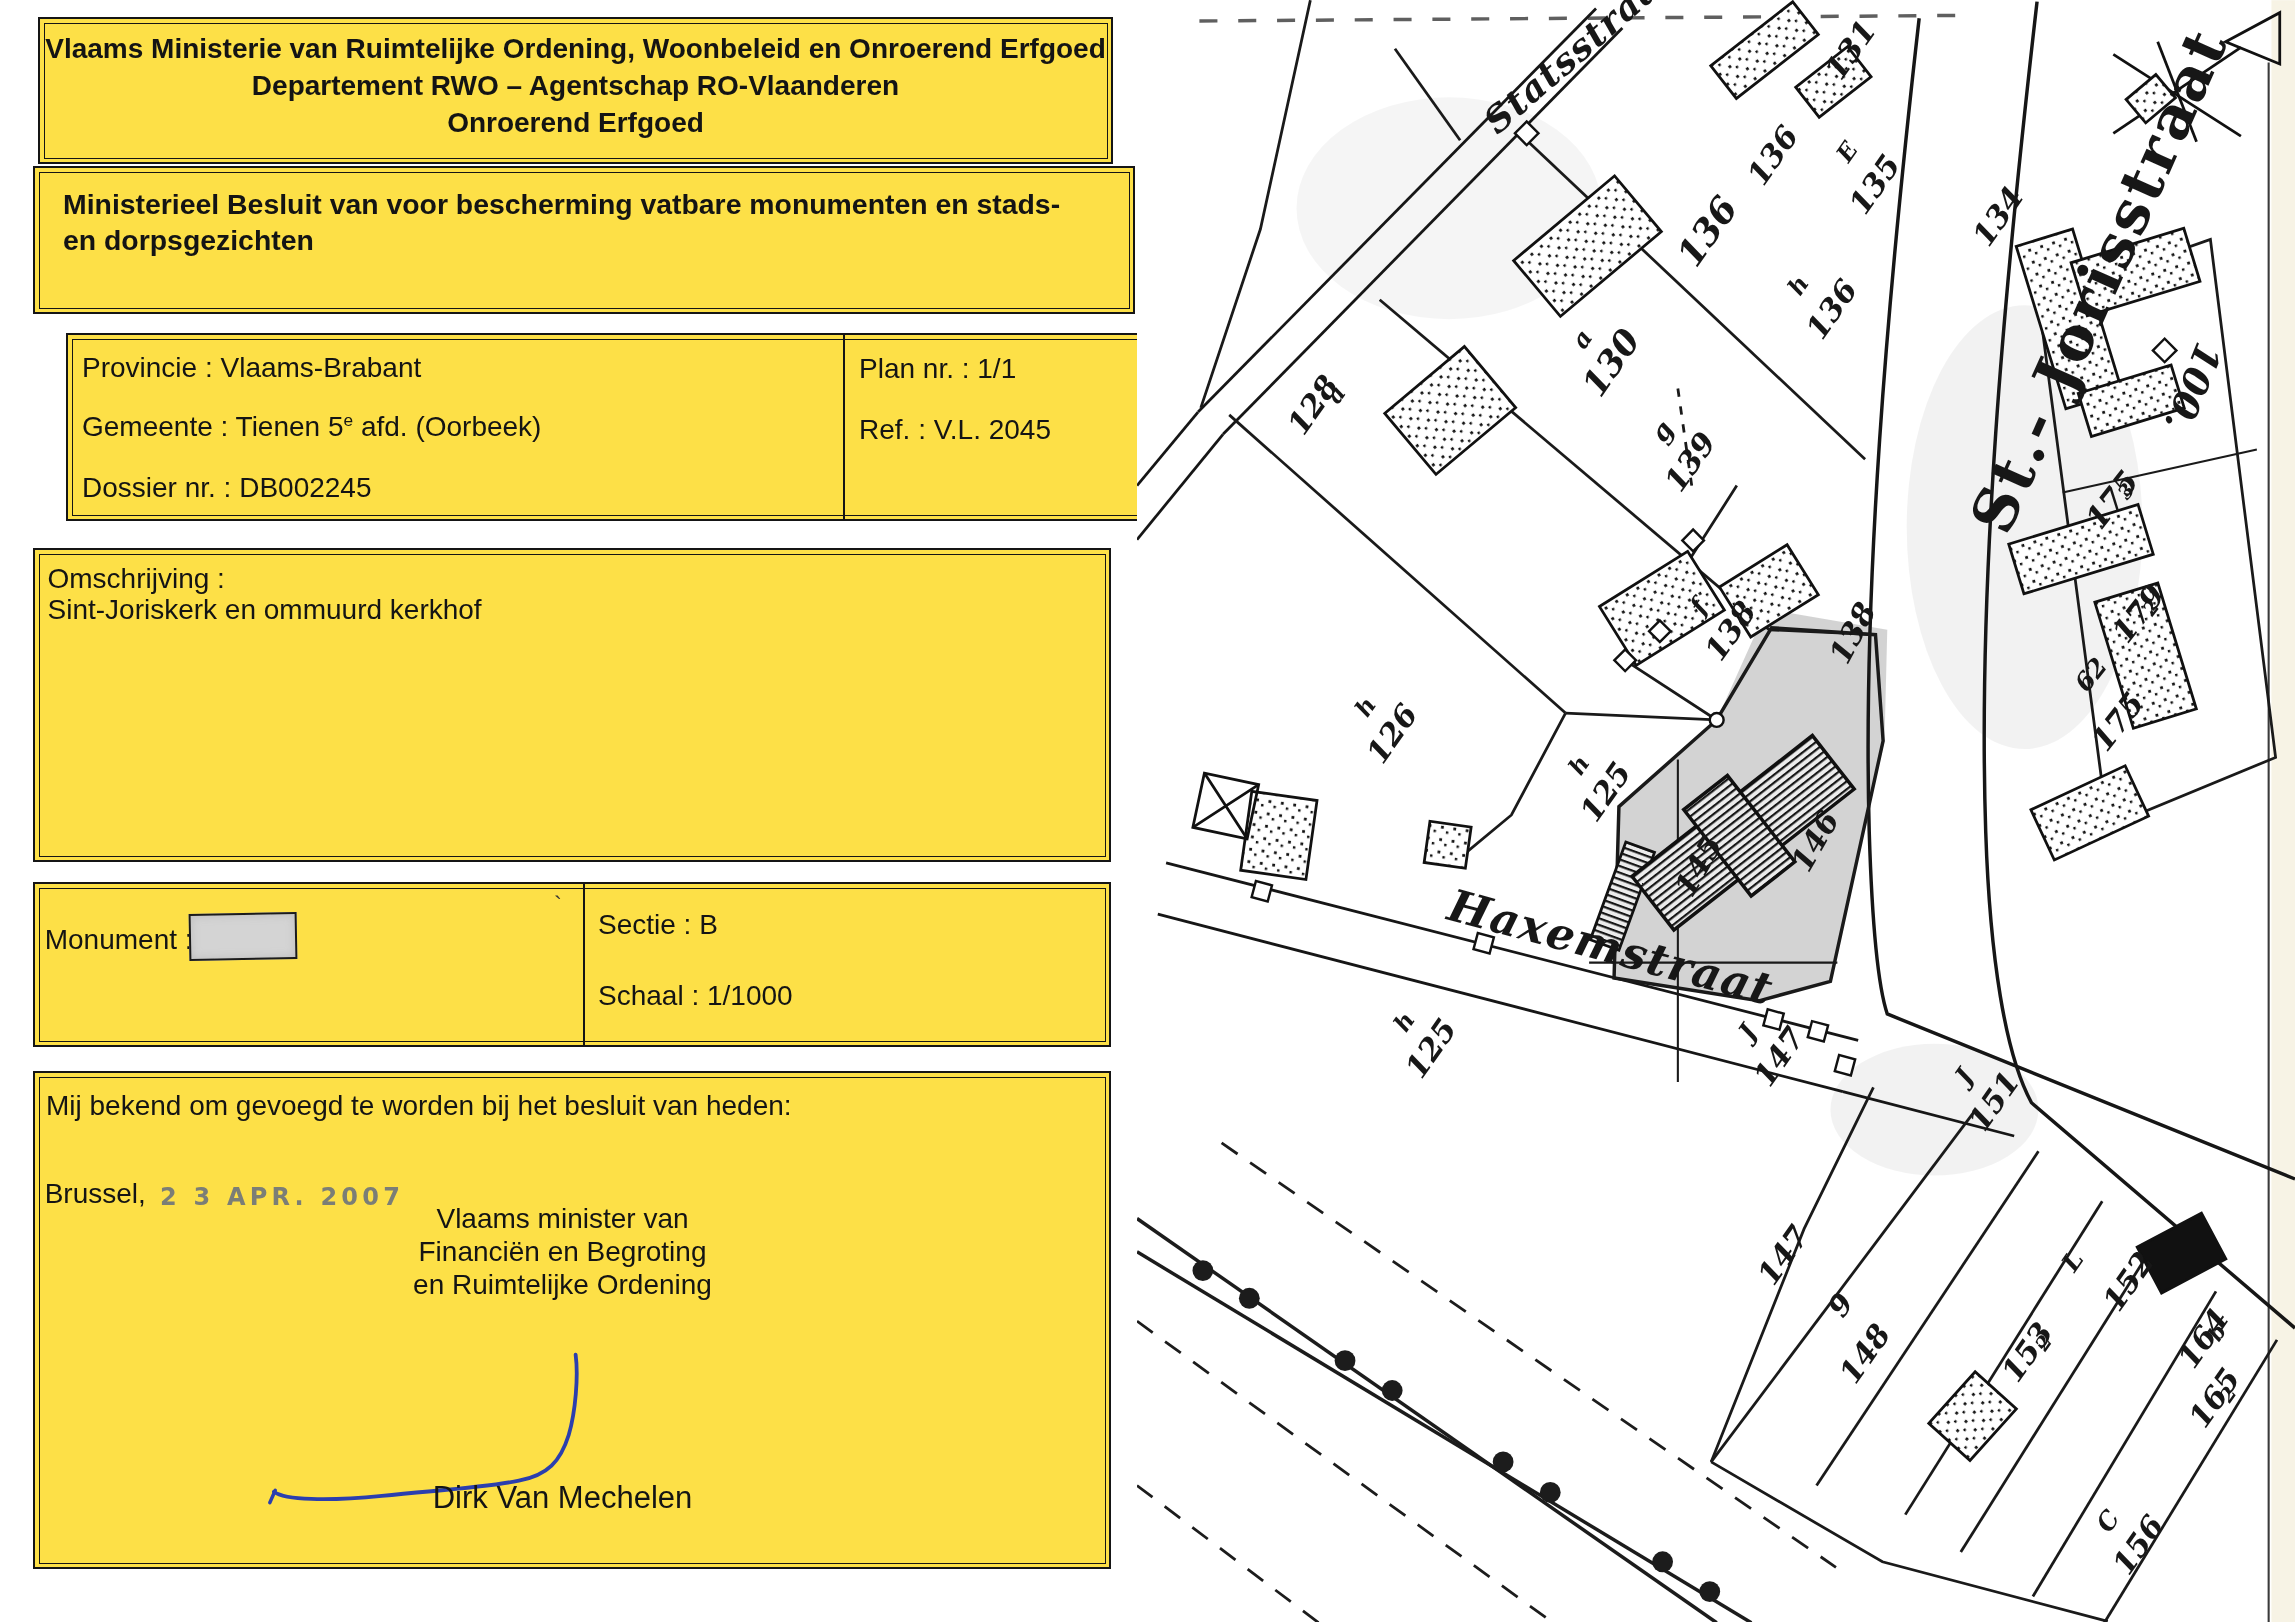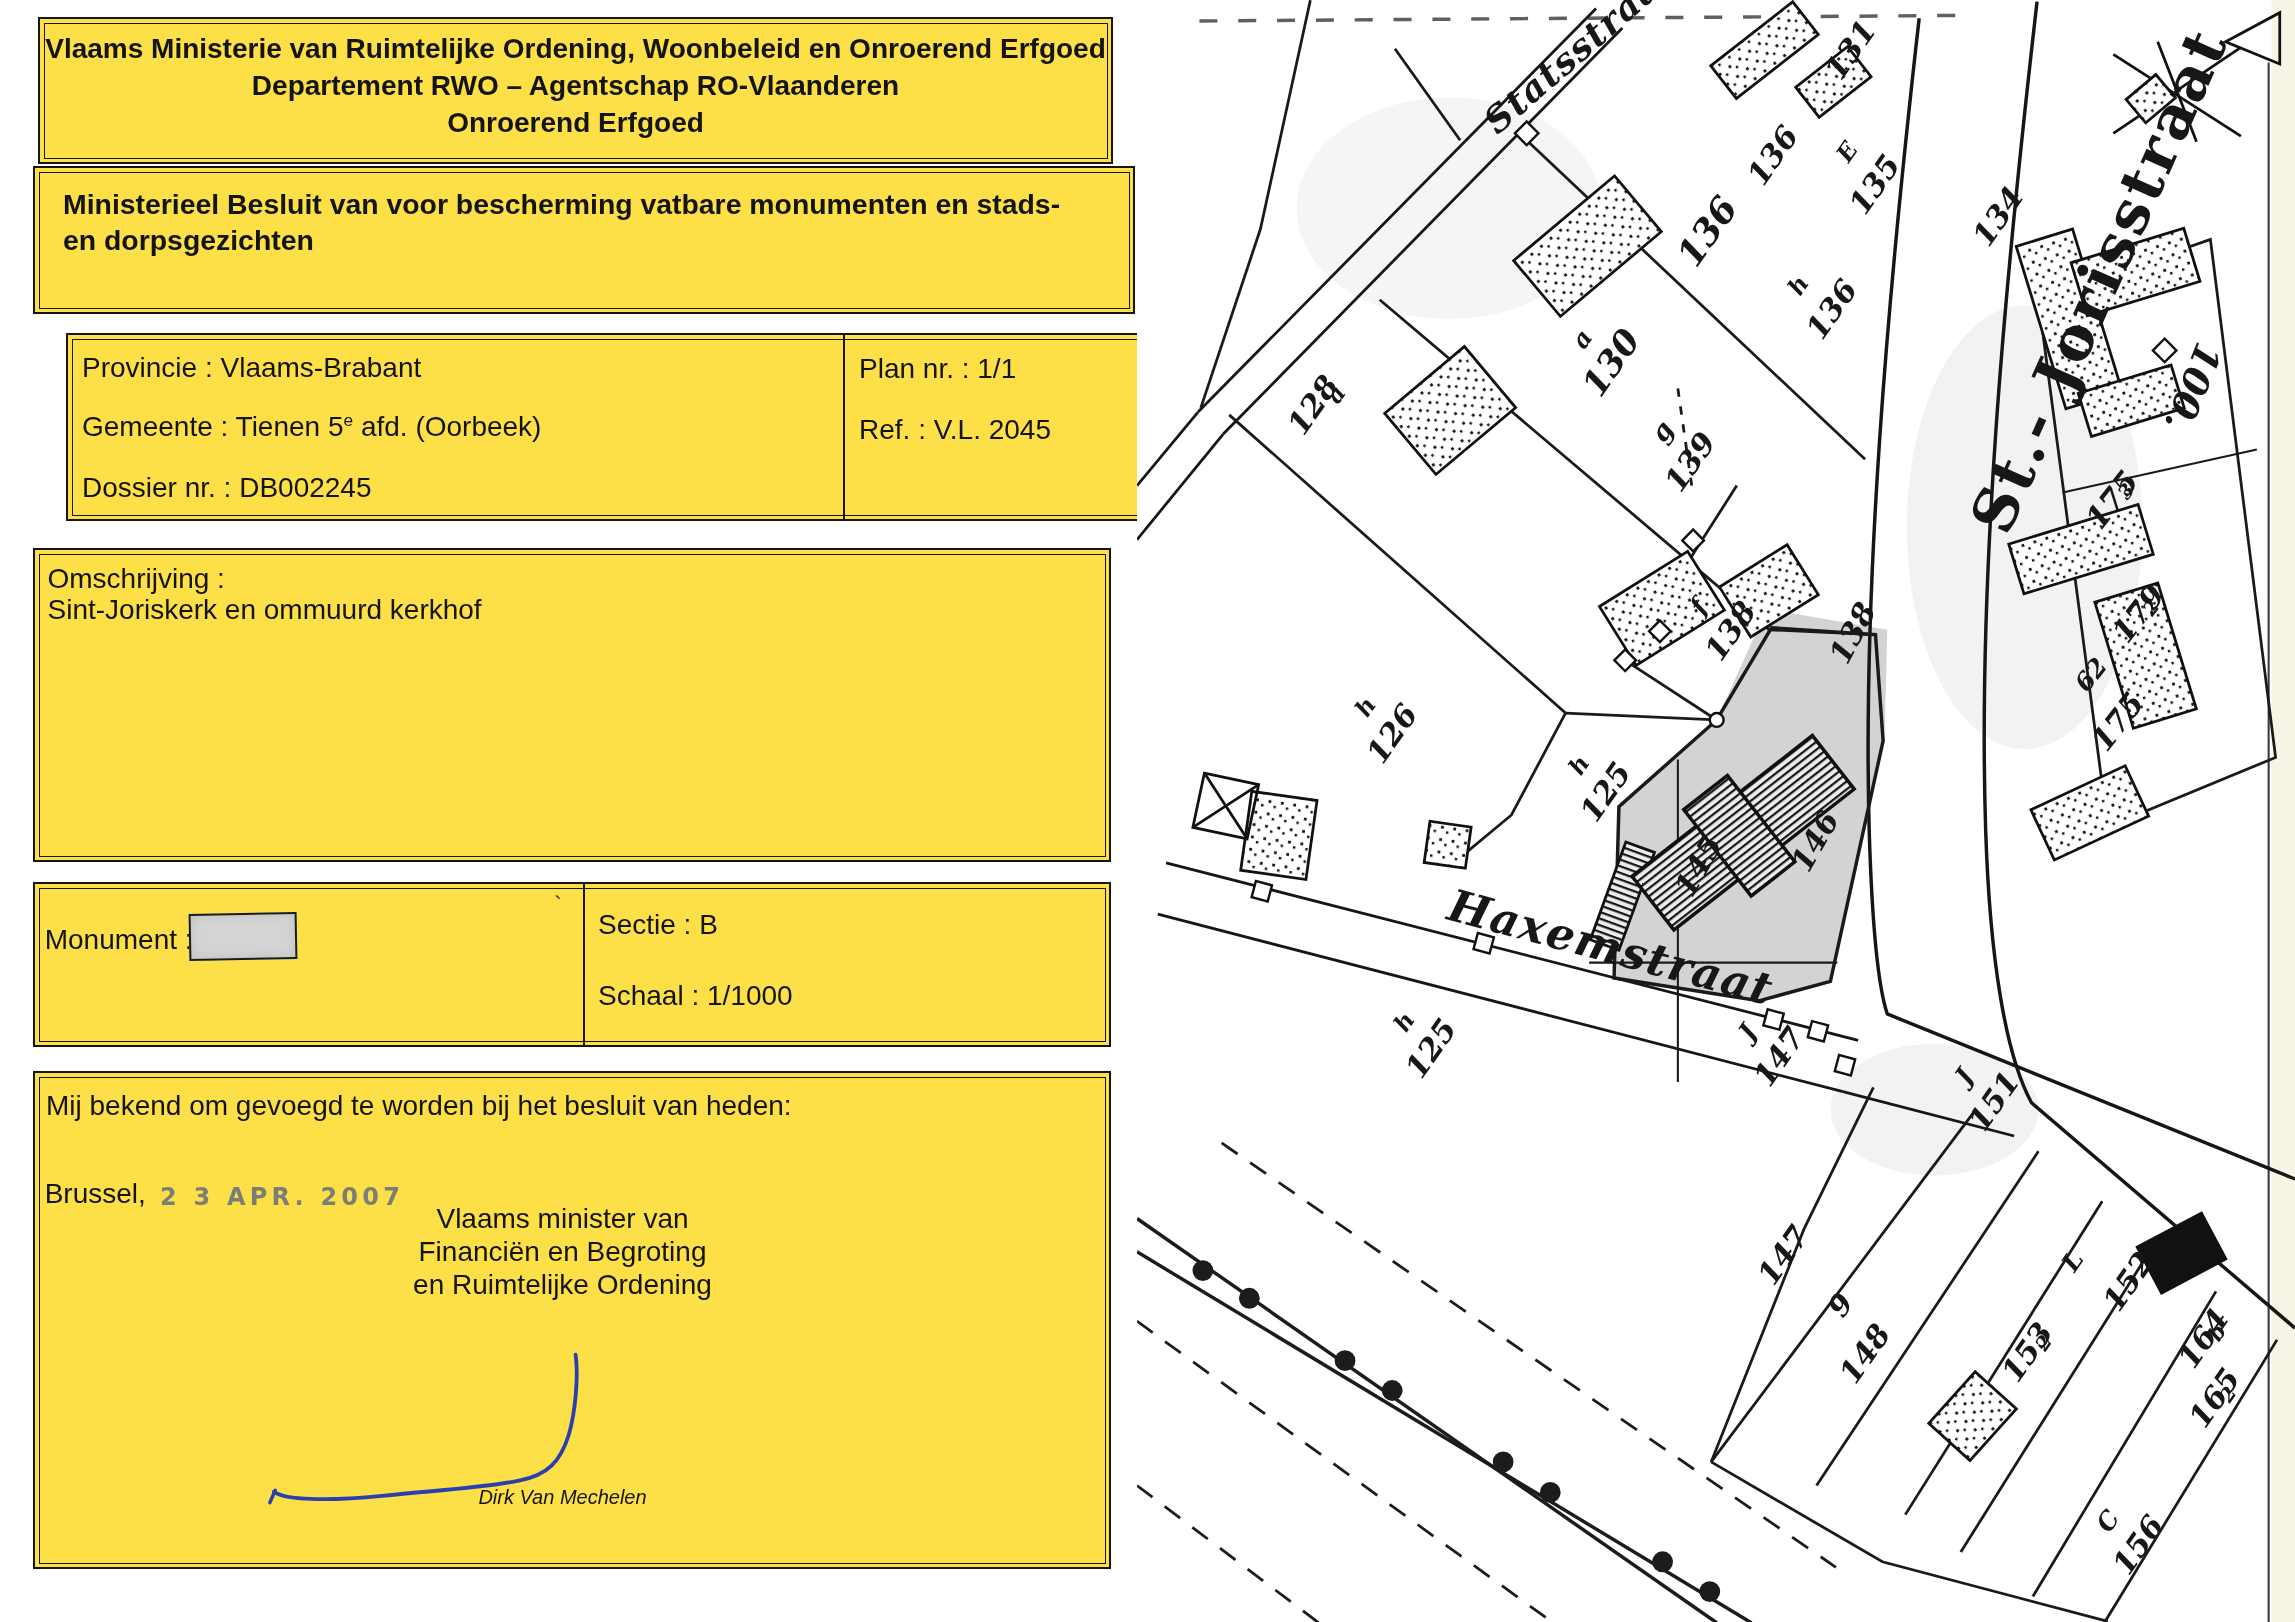--- a/index.html
+++ b/index.html
@@ -69,21 +69,21 @@
     <div class="stamp" style="left:125px;top:110px;">2 3 APR. 2007</div>
     <div class="ministerblock" style="top:129px;">
       <div>Vlaams minister van</div>
       <div>Financiën en Begroting</div>
       <div>en Ruimtelijke Ordening</div>
     </div>
     <svg style="position:absolute;left:208px;top:272px;" width="430" height="173" viewBox="0 0 620 250">
       <path d="M44 212 C 60 224, 120 226, 200 218 C 290 209, 350 206, 398 196 C 440 188, 458 168, 470 130 C 480 96, 484 44, 480 14" fill="none" stroke="#2b3fae" stroke-width="5.5" stroke-linecap="round"></path>
       <path d="M46 210 l -8 18" fill="none" stroke="#2b3fae" stroke-width="5" stroke-linecap="round"></path>
     </svg>
-    <div class="ministerblock" style="top:408px;font-size:20px;font-style:italic;">Dirk Van Mechelen</div>
+    <div class="ministerblock" style="top:408px;font-size:31px;">Dirk Van Mechelen</div>
   </div>
 
   <svg id="map-svg" style="position:absolute;left:1137px;top:0;" width="1158" height="1623" viewBox="0 0 1670 2340">
     <defs>
       <pattern id="dots" width="18" height="18" patternUnits="userSpaceOnUse">
         <rect width="18" height="18" fill="#ffffff"></rect>
         <rect x="3" y="4" width="4" height="4" fill="#111"></rect>
         <rect x="11" y="11" width="3.5" height="3.5" fill="#111"></rect>
       </pattern>
       <pattern id="hatch" width="12" height="9" patternUnits="userSpaceOnUse">

